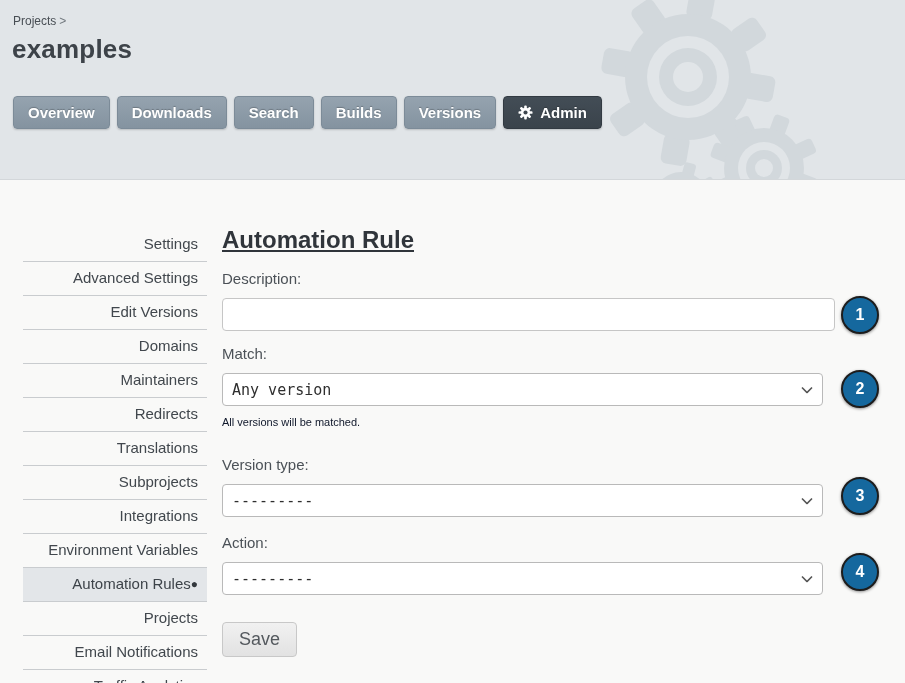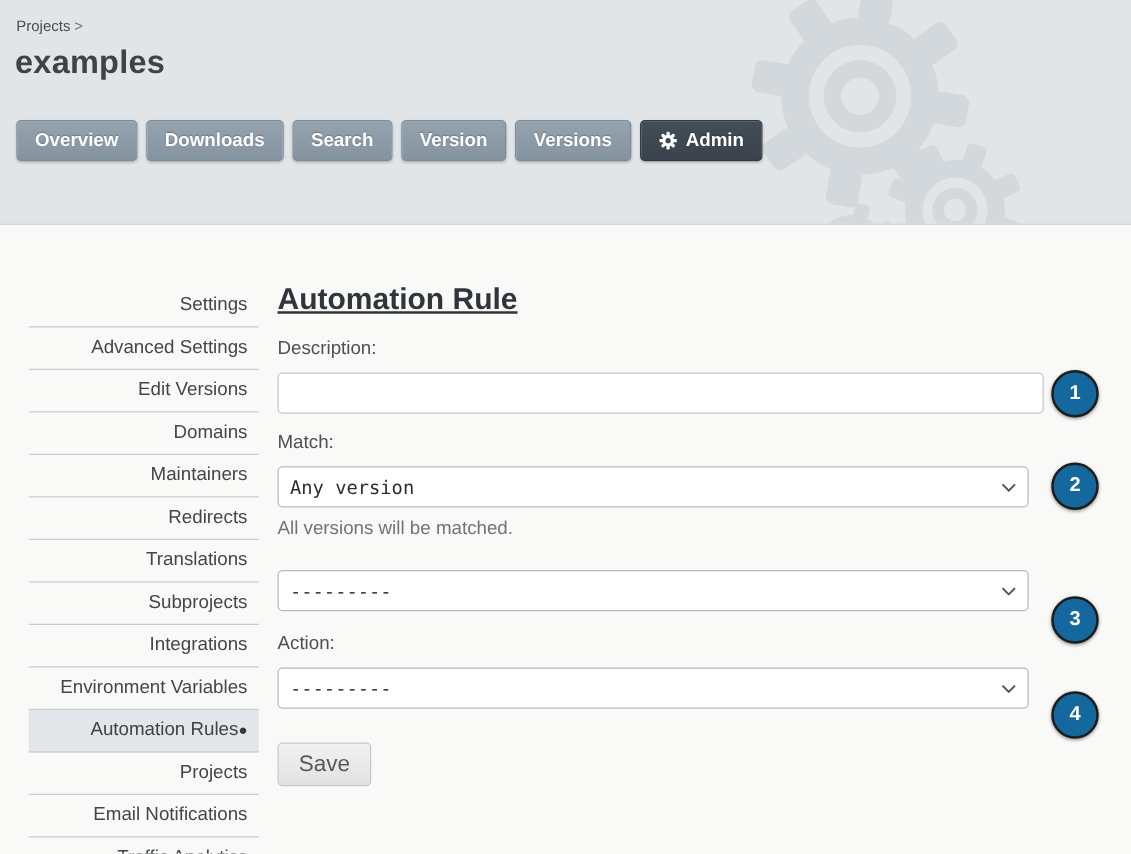--- a/index.html
+++ b/index.html
@@ -36,21 +36,21 @@
   .f-label{display:block; font-size:15px; line-height:18px; color:#4b5157; margin:0 0 10px 0;}
   .txt-input{display:block; box-sizing:border-box; width:613px; height:33px; margin:0 0 14px 0;
        border:1px solid #c6c6c6; border-radius:4px; background:#fff; padding:0 9px;
        font-size:15px; font-family:"DejaVu Sans Mono", monospace; color:#333;}
   .sel-wrap{position:relative; width:601px;}
   .sel{display:block; box-sizing:border-box; width:601px; height:33px;
        -webkit-appearance:none; appearance:none;
        border:1px solid #b9b9b9; border-radius:4px; background:#fff; padding:0 28px 0 9px;
        font-size:15px; font-family:"DejaVu Sans Mono", monospace; color:#2e2e2e; cursor:pointer;}
   .chev{position:absolute; right:10px; top:50%; transform:translateY(-50%); pointer-events:none; line-height:0;}
-  .help{margin:8px 0 25px 0; font-size:15px; line-height:17px; color:#737373;}
+  .help{margin:8px 0 25px 0; font-size:11px; line-height:17px; color:#0f172a;}
   .gap-s{margin-bottom:17px;}
   .save-btn{margin-top:27px; height:35px; padding:0 16px;
        background:linear-gradient(#f1f1f1,#e2e2e2); border:1px solid #c8c8c8; border-radius:4px;
        font-family:"Liberation Sans", sans-serif; font-size:18px; color:#54595e; cursor:pointer;}
 
   
   .badge{position:absolute; left:841px; width:34px; height:34px; border-radius:50%;
        background:#15689e; border:2px solid #1d1d1d; color:#fff;
        display:flex; align-items:center; justify-content:center;
        font-size:16px; font-weight:bold; box-shadow:0 1px 3px rgba(0,0,0,.45);}
@@ -111,21 +111,21 @@
 
     <div class="crumb">
       <a>Projects</a><span class="sep">&gt;</span>
     </div>
     <h1 class="proj-title">examples</h1>
 
     <nav class="nav">
       <a class="nav-btn">Overview</a>
       <a class="nav-btn">Downloads</a>
       <a class="nav-btn">Search</a>
-      <a class="nav-btn">Version</a>
+      <a class="nav-btn">Builds</a>
       <a class="nav-btn">Versions</a>
       <a class="nav-btn admin">
         <span style="line-height:0;">
           <svg width="15" height="15" viewBox="0 0 16 16">
             <g fill="#ffffff">
               <rect x="6.6" y="0.5" width="2.8" height="3.4" rx="1"></rect>
               <rect x="6.6" y="12.1" width="2.8" height="3.4" rx="1"></rect>
               <rect x="0.5" y="6.6" width="3.4" height="2.8" rx="1"></rect>
               <rect x="12.1" y="6.6" width="3.4" height="2.8" rx="1"></rect>
               <rect x="6.6" y="0.5" width="2.8" height="3.4" rx="1" transform="rotate(45 8 8)"></rect>
@@ -200,20 +200,21 @@
         <option>Any version</option>
       </select>
       <span class="chev">
         <svg width="12" height="7" viewBox="0 0 12 7">
             <polyline points="1,1 6,6 11,1" fill="none" stroke="#555" stroke-width="1.6"></polyline>
           </svg>
       </span>
     </div>
     <p class="help">All versions will be matched.</p>
 
+    <label class="f-label">Version type:</label>
     <div class="sel-wrap gap-s">
       <select class="sel">
         <option>---------</option>
       </select>
       <span class="chev">
         <svg width="12" height="7" viewBox="0 0 12 7">
             <polyline points="1,1 6,6 11,1" fill="none" stroke="#555" stroke-width="1.6"></polyline>
           </svg>
       </span>
     </div>

